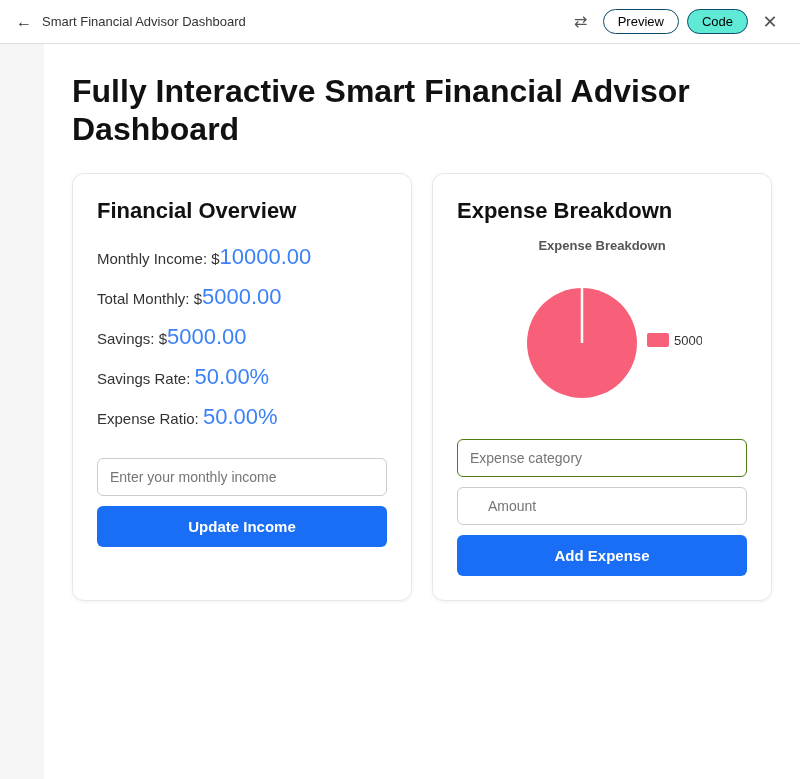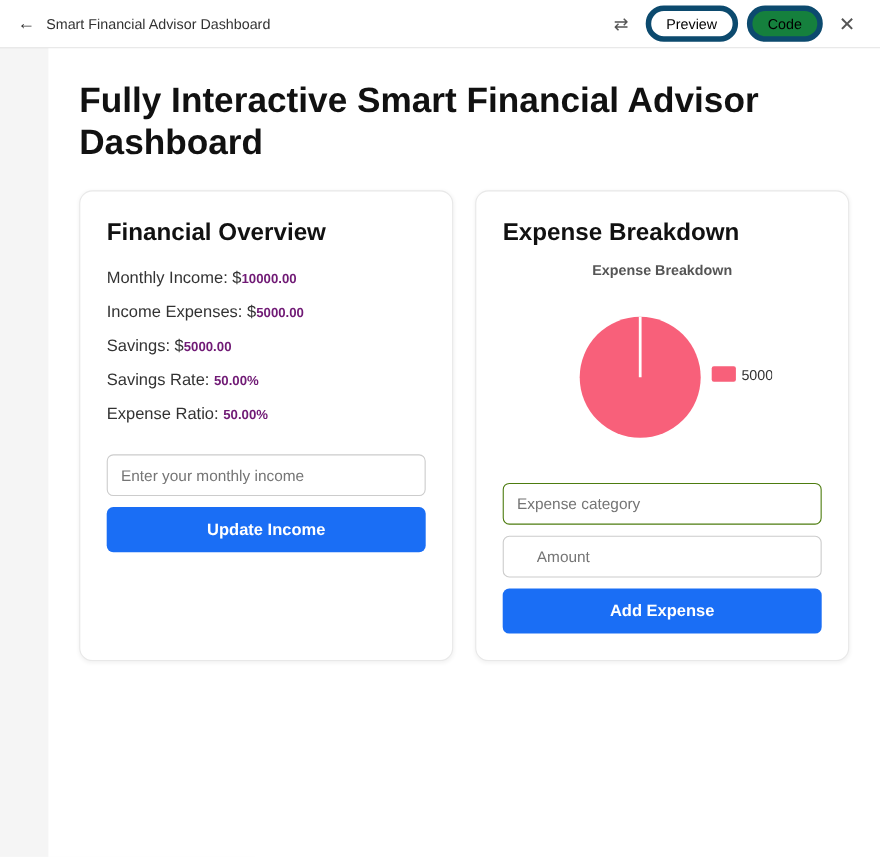--- a/index.html
+++ b/index.html
@@ -42,31 +42,31 @@
       display: flex;
       align-items: center;
       justify-content: center;
       cursor: pointer;
       color: #555;
       font-size: 16px;
     }
     .btn-preview, .btn-code {
       padding: 4px 14px;
       border-radius: 20px;
-      border: 5px solid #0c4a6e;
+      border: 1px solid #0c4a6e;
       font-size: 13px;
       cursor: pointer;
       background: #fff;
     }
     .btn-preview {
       background: #fff;
       font-weight: 500;
     }
     .btn-code {
-      background: #15803d;
+      background: #5eead4;
     }
     .close-icon {
       width: 28px;
       height: 28px;
       display: flex;
       align-items: center;
       justify-content: center;
       cursor: pointer;
       font-size: 18px;
       color: #555;
@@ -110,23 +110,23 @@
       margin-bottom: 20px;
     }
 
     
     .stat-row {
       margin-bottom: 14px;
       font-size: 15px;
       color: #333;
     }
     .stat-value {
-      color: #701a75;
-      font-size: 12px;
-      font-weight: 700;
+      color: #3b82f6;
+      font-size: 22px;
+      font-weight: 400;
     }
 
     
     .income-input {
       width: 100%;
       padding: 10px 12px;
       border: 1px solid #ccc;
       border-radius: 6px;
       font-size: 14px;
       color: #0369a1;
@@ -226,21 +226,21 @@
 
   <div class="dashboard-grid">
 
     <div class="card">
       <div class="card-title">Financial Overview</div>
 
       <div class="stat-row">
         <span>Monthly Income: $</span><span class="stat-value">10000.00</span>
       </div>
       <div class="stat-row">
-        <span>Income Expenses: $</span><span class="stat-value">5000.00</span>
+        <span>Total Monthly: $</span><span class="stat-value">5000.00</span>
       </div>
       <div class="stat-row">
         <span>Savings: $</span><span class="stat-value">5000.00</span>
       </div>
       <div class="stat-row">
         <span>Savings Rate: </span><span class="stat-value">50.00%</span>
       </div>
       <div class="stat-row">
         <span>Expense Ratio: </span><span class="stat-value">50.00%</span>
       </div>

